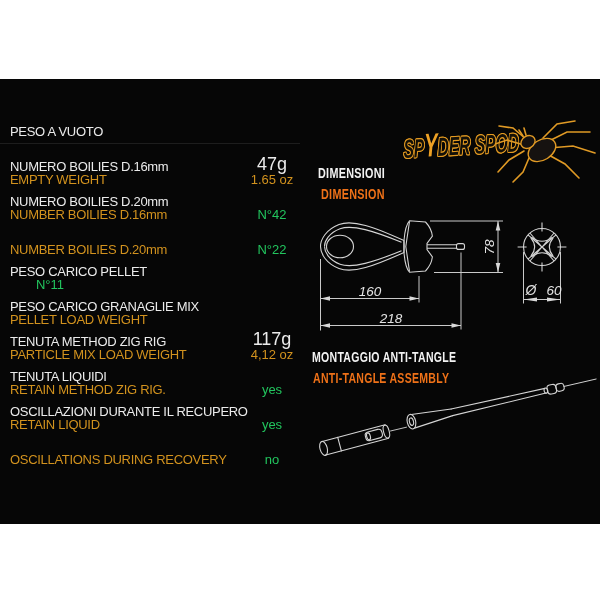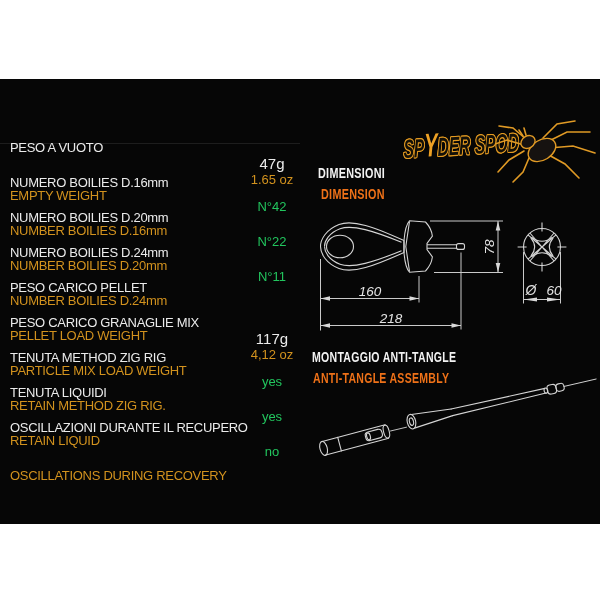--- a/index.html
+++ b/index.html
@@ -4,26 +4,26 @@
 <style>
   html,body{margin:0;padding:0;background:#ffffff;}
   .page{position:relative;width:600px;height:600px;background:#ffffff;overflow:hidden;
         font-family:"Liberation Sans",sans-serif;}
   .panel{position:absolute;left:0;top:79px;width:600px;height:445px;background:#060606;}
 
   .rule{position:absolute;left:0;top:64px;width:300px;height:1px;background:#1d1d1d;}
 
   
   .spec-table{position:absolute;left:10px;top:77px;width:312px;}
-  .spec-row{display:flex;align-items:center;height:32px;margin-bottom:3px;}
+  .spec-row{display:flex;align-items:flex-end;height:32px;margin-bottom:3px;}
   .spec-labels{width:222px;}
   .lbl-it{color:#ebebeb;font-size:13px;line-height:16px;letter-spacing:-0.3px;white-space:nowrap;}
   .lbl-en{color:#d2921e;font-size:13px;line-height:16px;letter-spacing:-0.3px;white-space:nowrap;margin-top:32px;}
   .spec-value{width:80px;text-align:center;}
-  .val-metric{color:#ebebeb;font-size:15px;line-height:16px;}
+  .val-metric{color:#ebebeb;font-size:18px;line-height:16px;}
   .val-imperial{color:#d2921e;font-size:13px;line-height:16px;}
   .val-single{color:#22c55e;font-size:13px;line-height:16px;}
 
   
   .logo{position:absolute;left:400px;top:41px;width:200px;height:76px;}
   .logo-text{position:absolute;left:3px;top:8px;white-space:nowrap;
      font-weight:bold;font-style:italic;font-size:26px;letter-spacing:0px;
      transform:scaleX(0.6) rotate(-2deg);transform-origin:left top;}
   .logo-outl{color:#131008;
      text-shadow:1px 0 #e39a22,-1px 0 #e39a22,0 1px #e39a22,0 -1px #e39a22,
@@ -79,24 +79,20 @@
         <div class="spec-labels">
           <div class="lbl-it">NUMERO BOILIES  D.20mm</div>
           <div class="lbl-en">NUMBER BOILIES D.20mm</div>
         </div>
         <div class="spec-value">
           <div class="val-single">N°22</div>
         </div>
       </div>
 
       <div class="spec-row">
-        <div class="spec-labels">
-          <div class="lbl-it">NUMERO BOILIES D.24mm</div>
-          <div class="lbl-en">NUMBER BOILIES  D.24mm</div>
-        </div>
         <div class="spec-value">
           <div class="val-single">N°11</div>
         </div>
       </div>
 
       <div class="spec-row">
         <div class="spec-labels">
           <div class="lbl-it">PESO CARICO PELLET</div>
           <div class="lbl-en">PELLET LOAD WEIGHT</div>
         </div>

